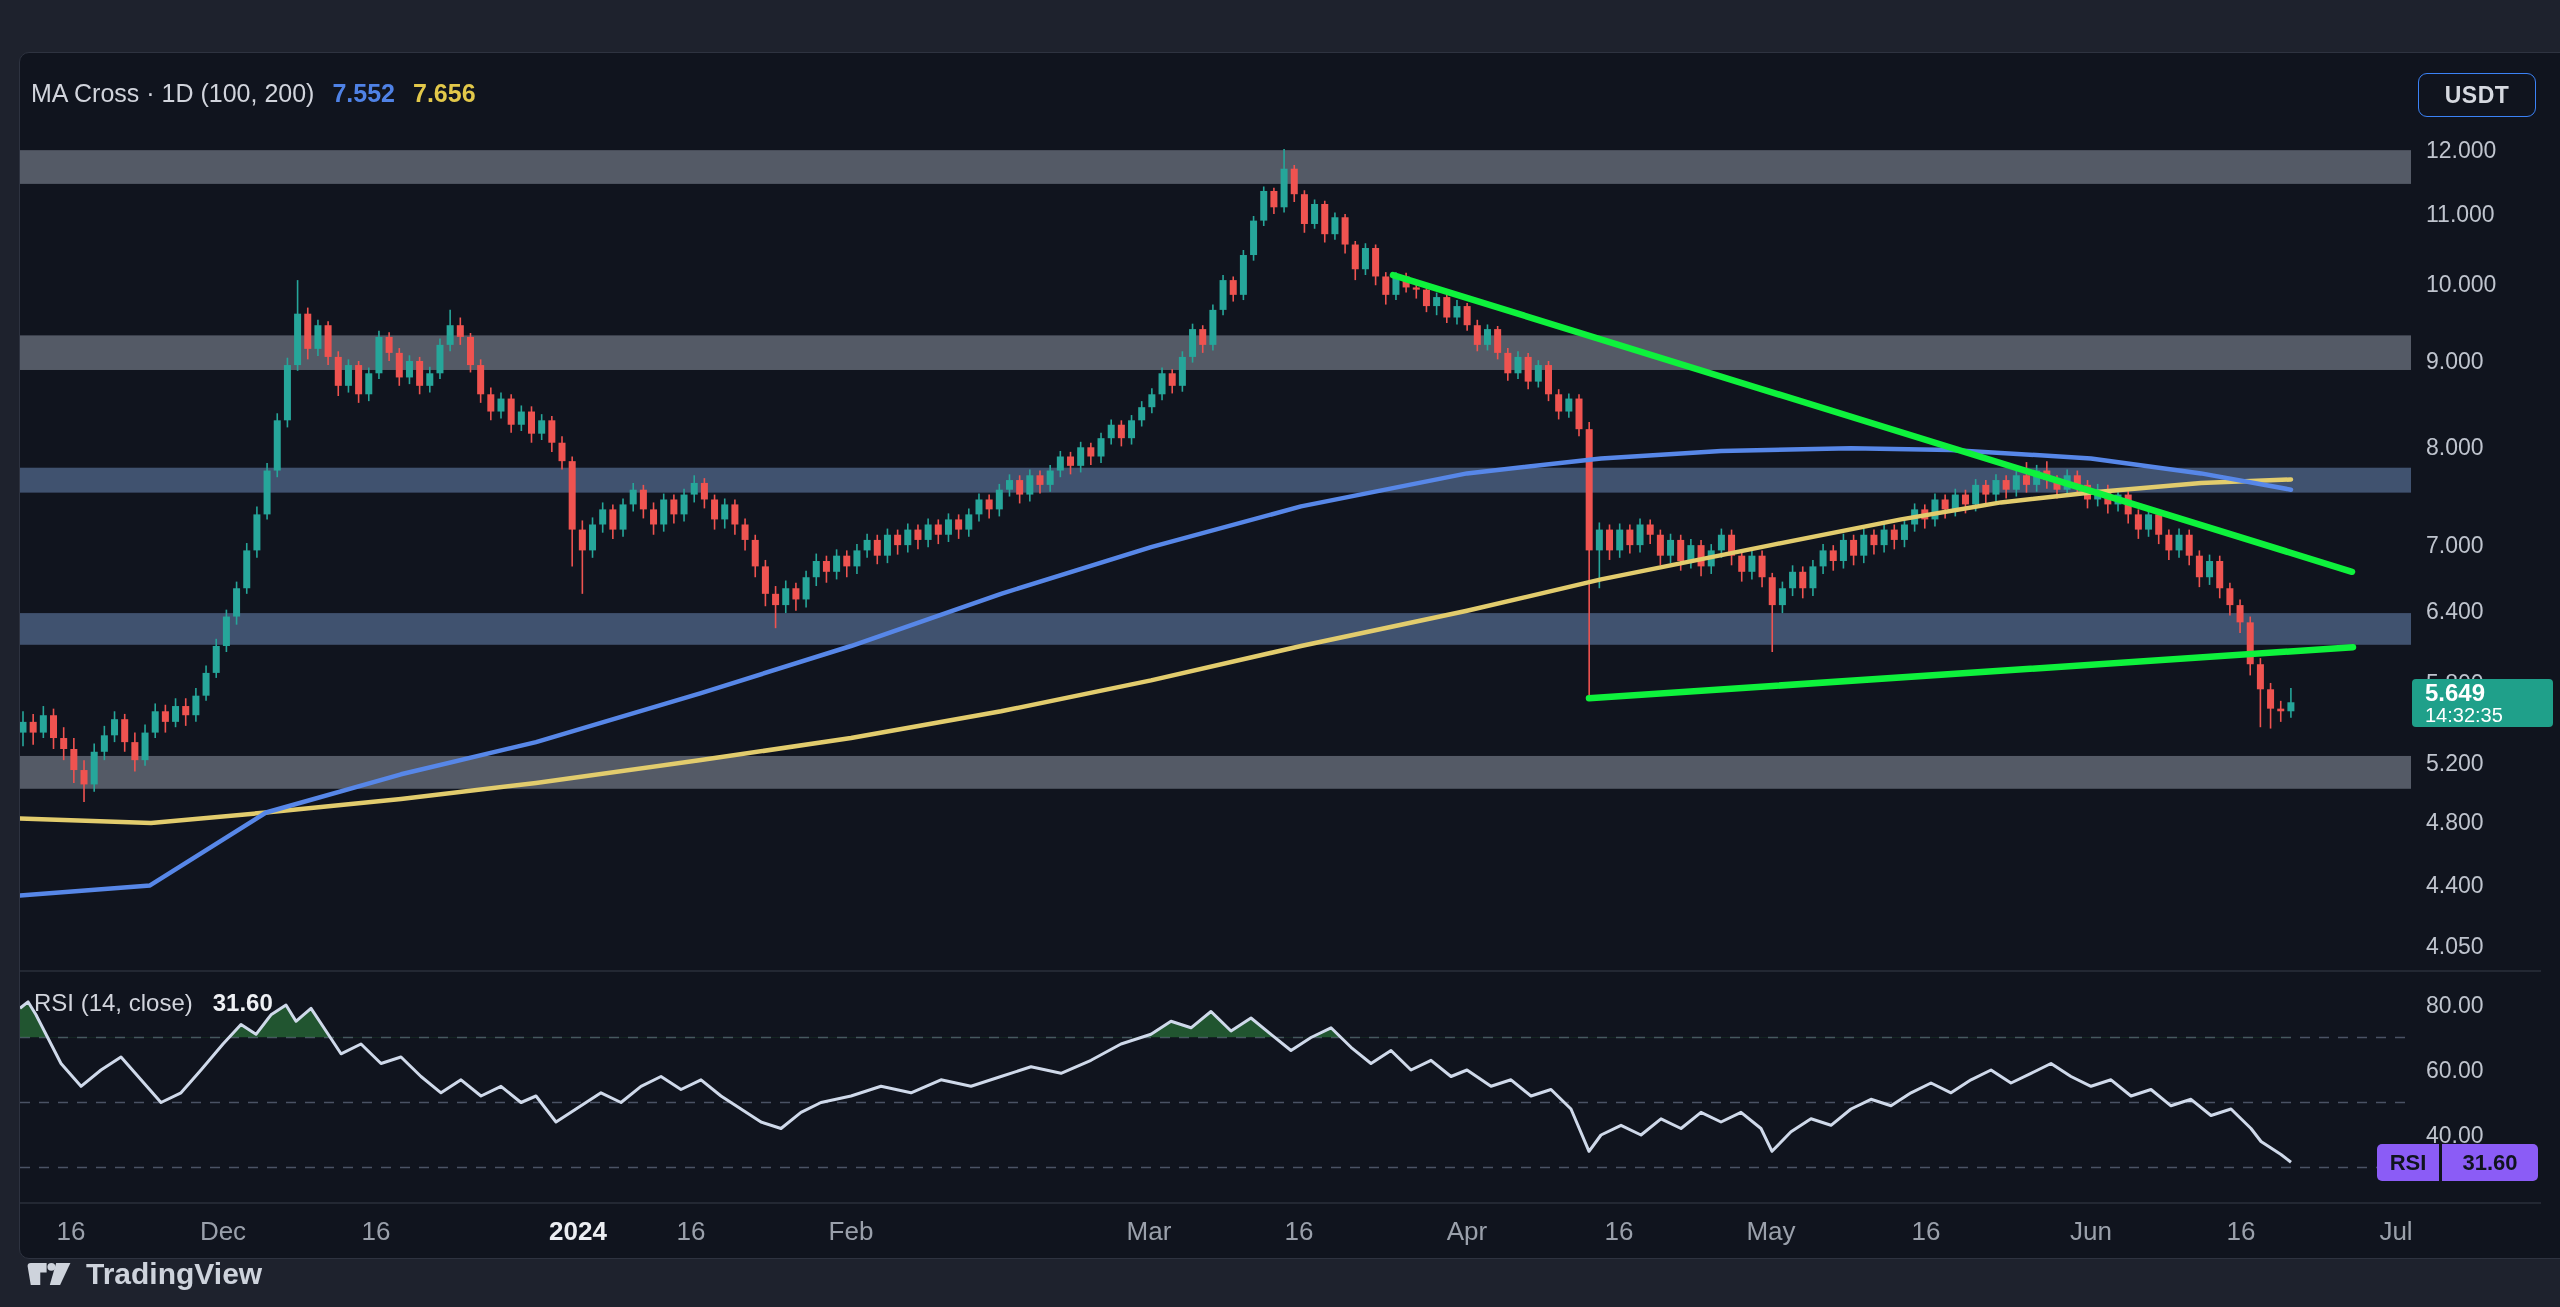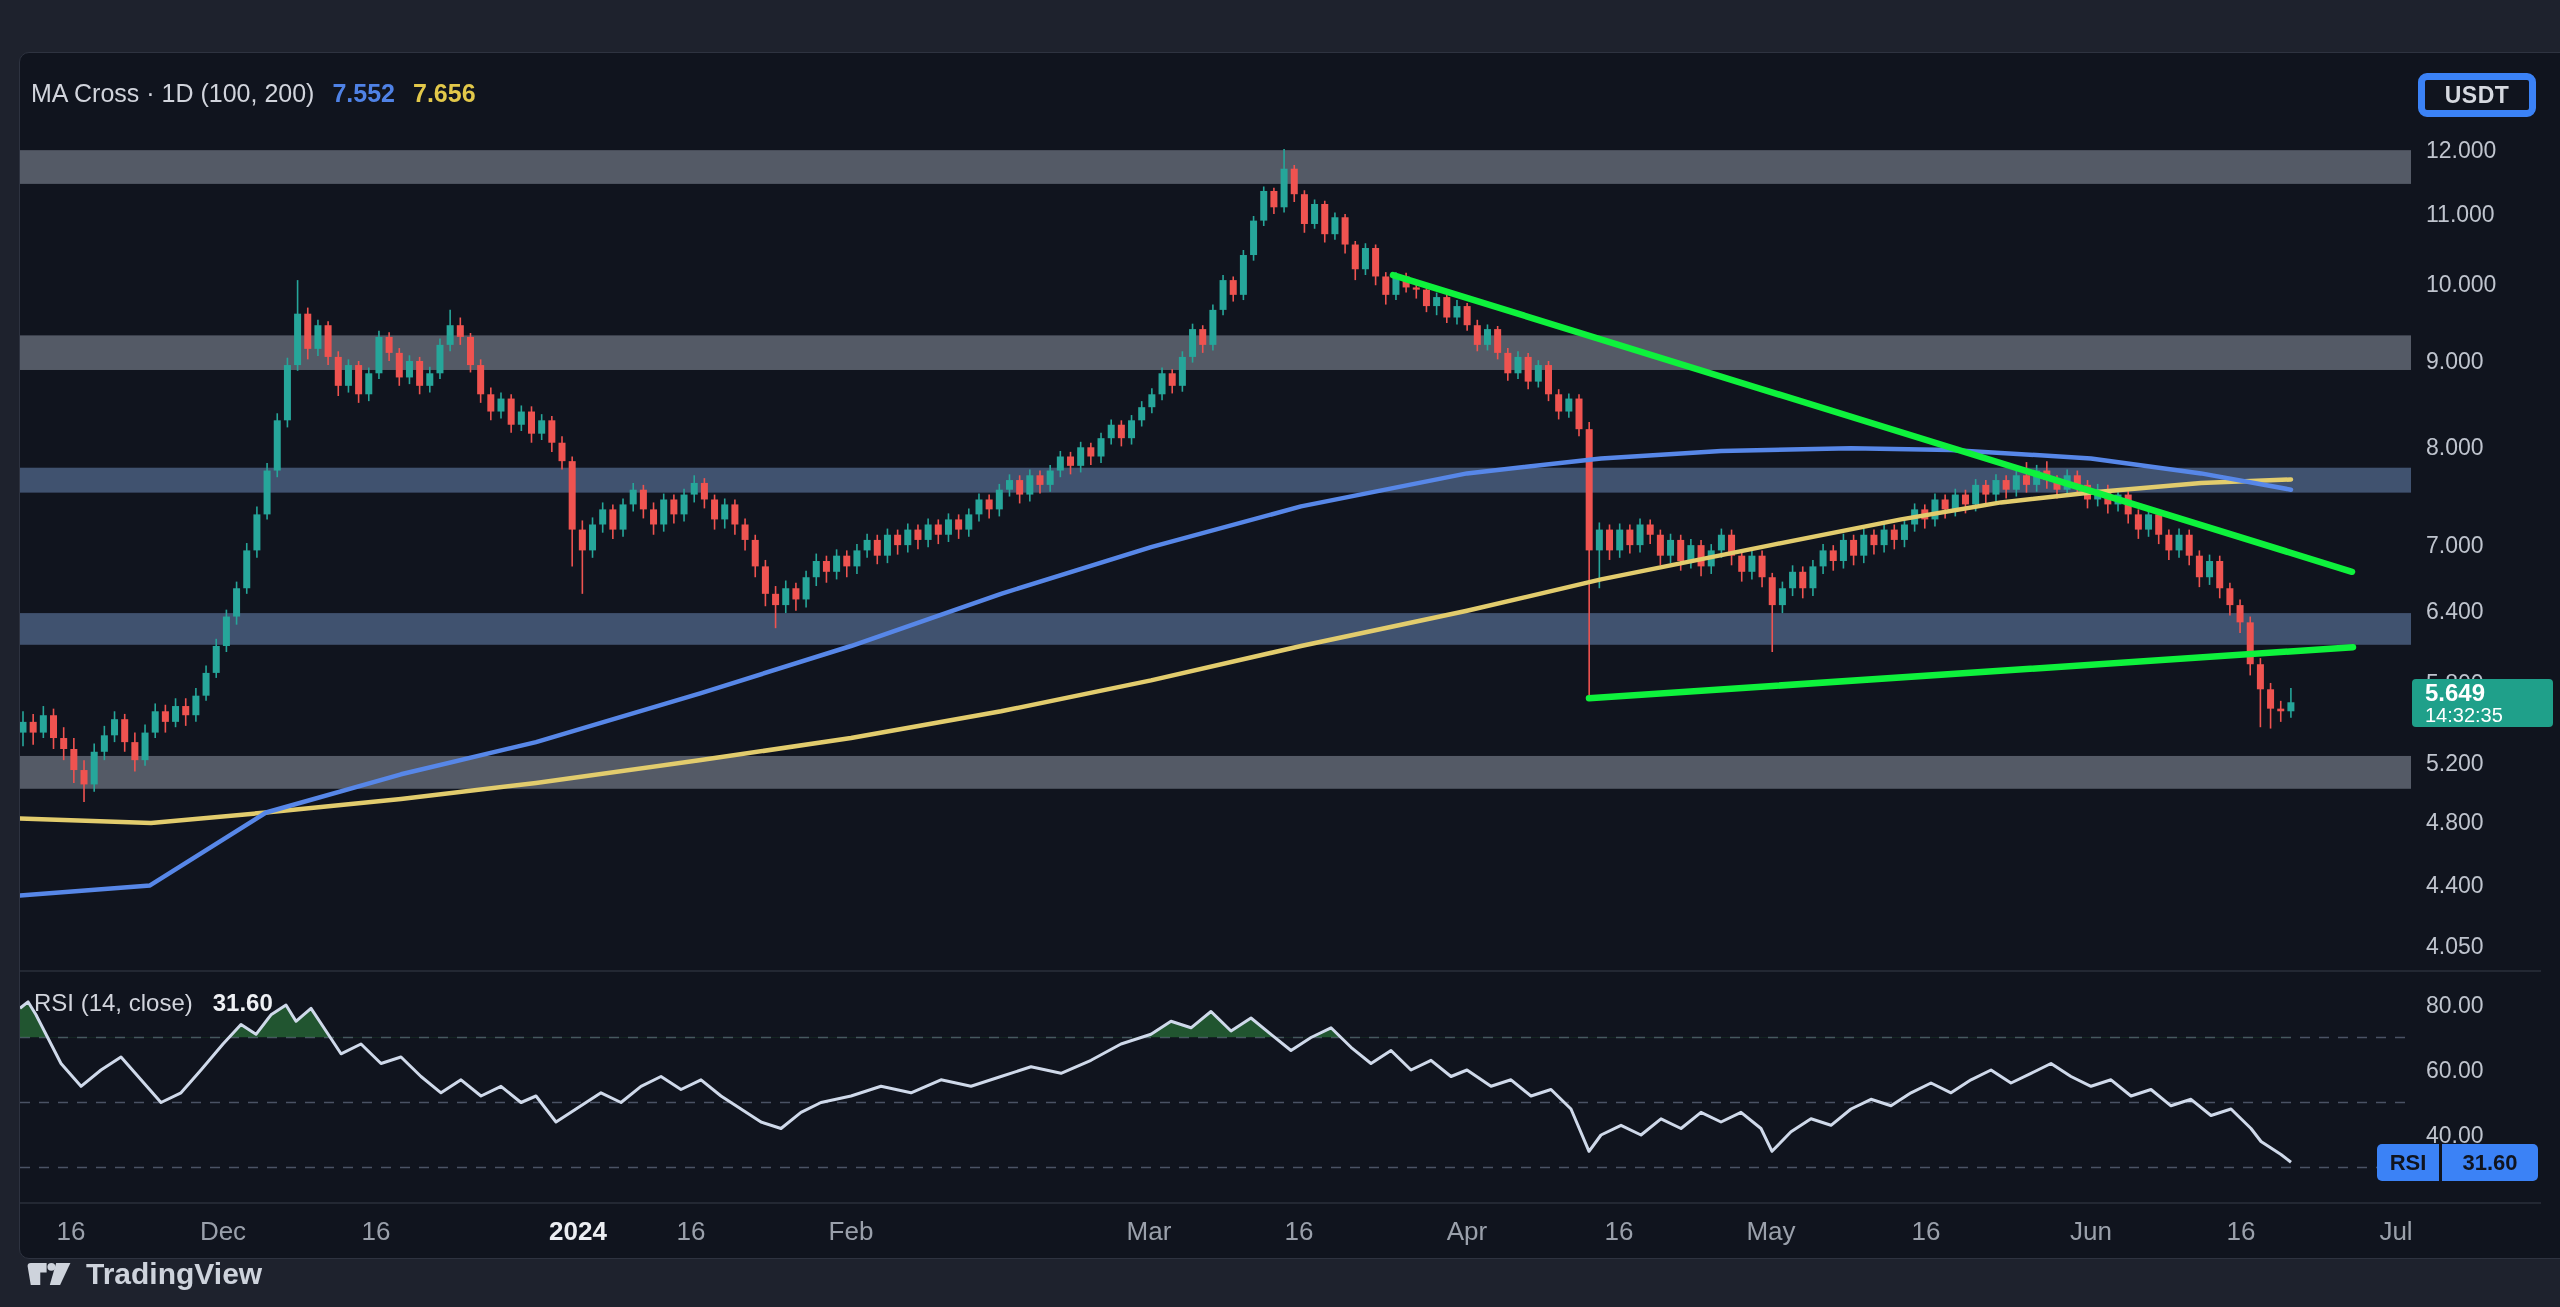--- a/index.html
+++ b/index.html
@@ -5,34 +5,34 @@
   html,body{margin:0;padding:0;background:#1e222d;width:2560px;height:1307px;overflow:hidden;
             font-family:"Liberation Sans",sans-serif;}
   #stage{position:relative;width:2560px;height:1307px;background:#1e222d;}
   .publish-bar{position:absolute;left:26px;top:8px;font-size:23px;font-weight:600;color:#d6d9e0;letter-spacing:.2px;}
   #card{position:absolute;left:19px;top:52px;width:2521px;height:1205px;background:#10141e;
         border:1px solid #2e3340;border-radius:10px;overflow:hidden;padding-left:36px;}
   #plot{position:absolute;left:0;top:0;}
   .legend{position:absolute;left:11px;top:26px;font-size:25px;color:#d1d4dc;display:flex;gap:18px;align-items:baseline;}
   .legend .val-fast{color:#4f82e6;font-weight:600;}
   .legend .val-slow{color:#e2c84a;font-weight:600;}
-  .usdt-btn{position:absolute;left:2398px;top:20px;width:118px;height:44px;border:7px solid #3b82f6;border-radius:9px;
+  .usdt-btn{position:absolute;left:2398px;top:20px;width:118px;height:44px;border:1px solid #3b82f6;border-radius:9px;
             color:#d6d9e0;font-size:23px;font-weight:600;display:flex;align-items:center;justify-content:center;
             letter-spacing:.5px;background:transparent;cursor:pointer;}
   .axis-label{position:absolute;left:2406px;transform:translateY(-50%);font-size:23px;color:#bfc4ce;white-space:nowrap;}
   .time-label{position:absolute;top:1163px;transform:translateX(-50%);font-size:26px;color:#9aa0ab;white-space:nowrap;}
   .time-label.hl{color:#eceef2;font-weight:700;}
   .price-badge{position:absolute;left:2392px;top:626px;width:128px;height:48px;background:#1fa08a;border-radius:4px;
                color:#ffffff;padding-left:13px;display:flex;flex-direction:column;justify-content:center;line-height:1.05;}
   .price-badge .p{font-size:24px;font-weight:600;}
   .price-badge .t{font-size:20px;}
   .rsi-legend{position:absolute;left:14px;top:936px;font-size:24px;color:#d1d4dc;display:flex;gap:20px;align-items:baseline;}
   .rsi-legend .v{color:#eef0f4;font-weight:600;}
   .rsi-badge{position:absolute;top:1091px;left:2357px;height:37px;display:flex;gap:3px;color:#10141e;font-size:22px;font-weight:700;}
-  .rsi-badge .chip{background:#3b82f6;border-radius:5px;display:flex;align-items:center;justify-content:center;}
+  .rsi-badge .chip{background:#8b5cf6;border-radius:5px;display:flex;align-items:center;justify-content:center;}
   .rsi-badge .chip.lbl{width:62px;border-radius:5px 0 0 5px;}
   .rsi-badge .chip.val{width:96px;border-radius:0 5px 5px 0;}
   .footer{position:absolute;left:26px;top:1254px;display:flex;align-items:center;gap:14px;cursor:pointer;}
   .footer .brand{font-size:30px;font-weight:700;color:#ced3dc;}
 </style>
 </head>
 <body>
 
 <div id="stage">
 

